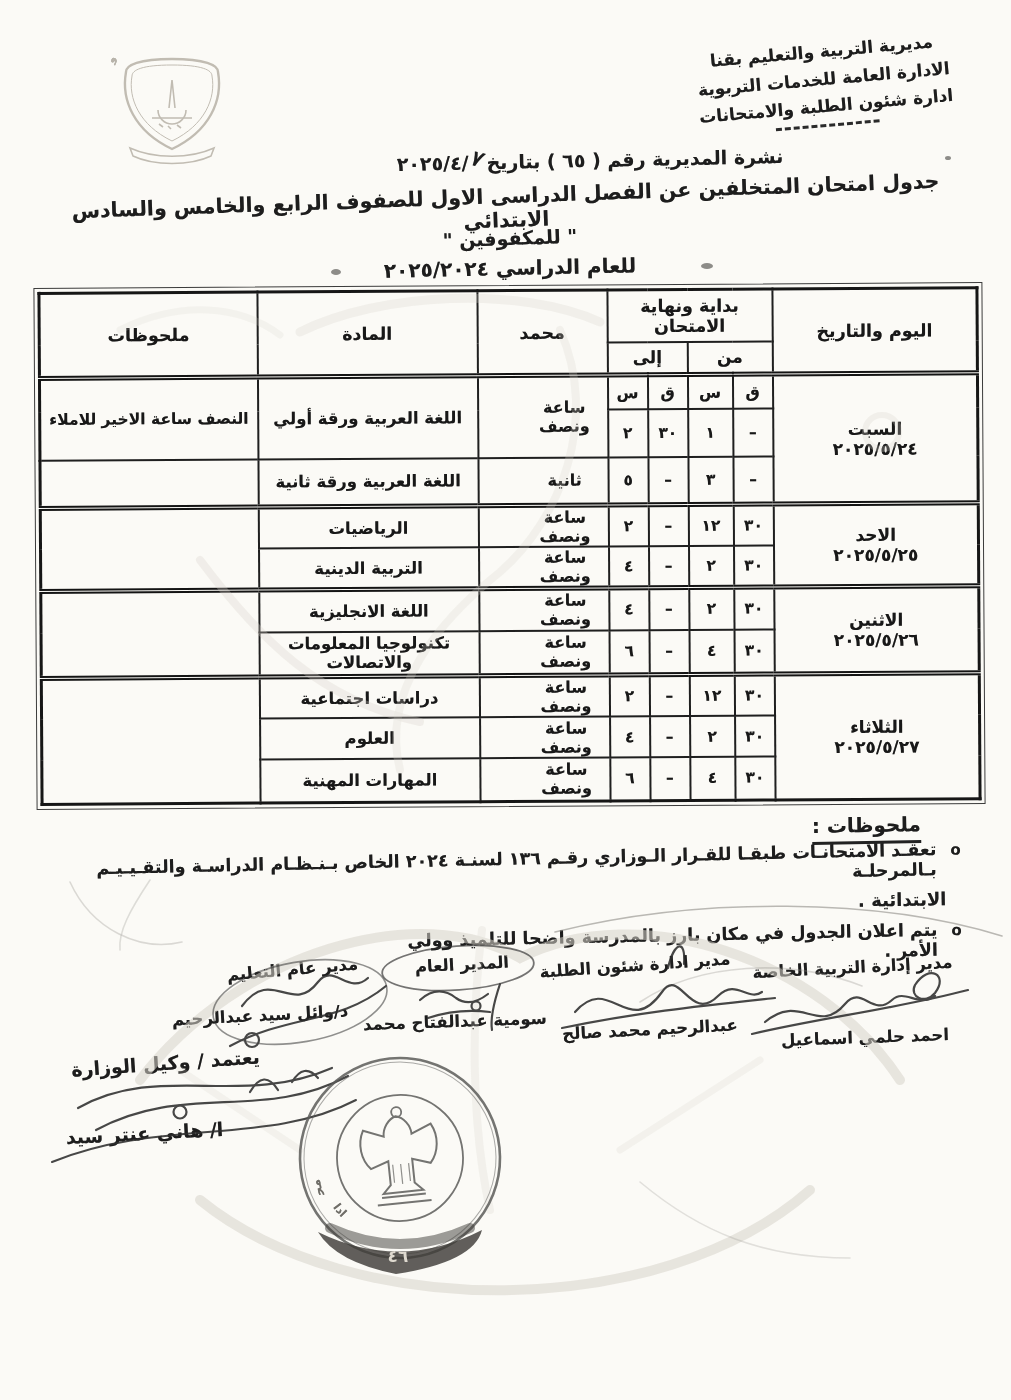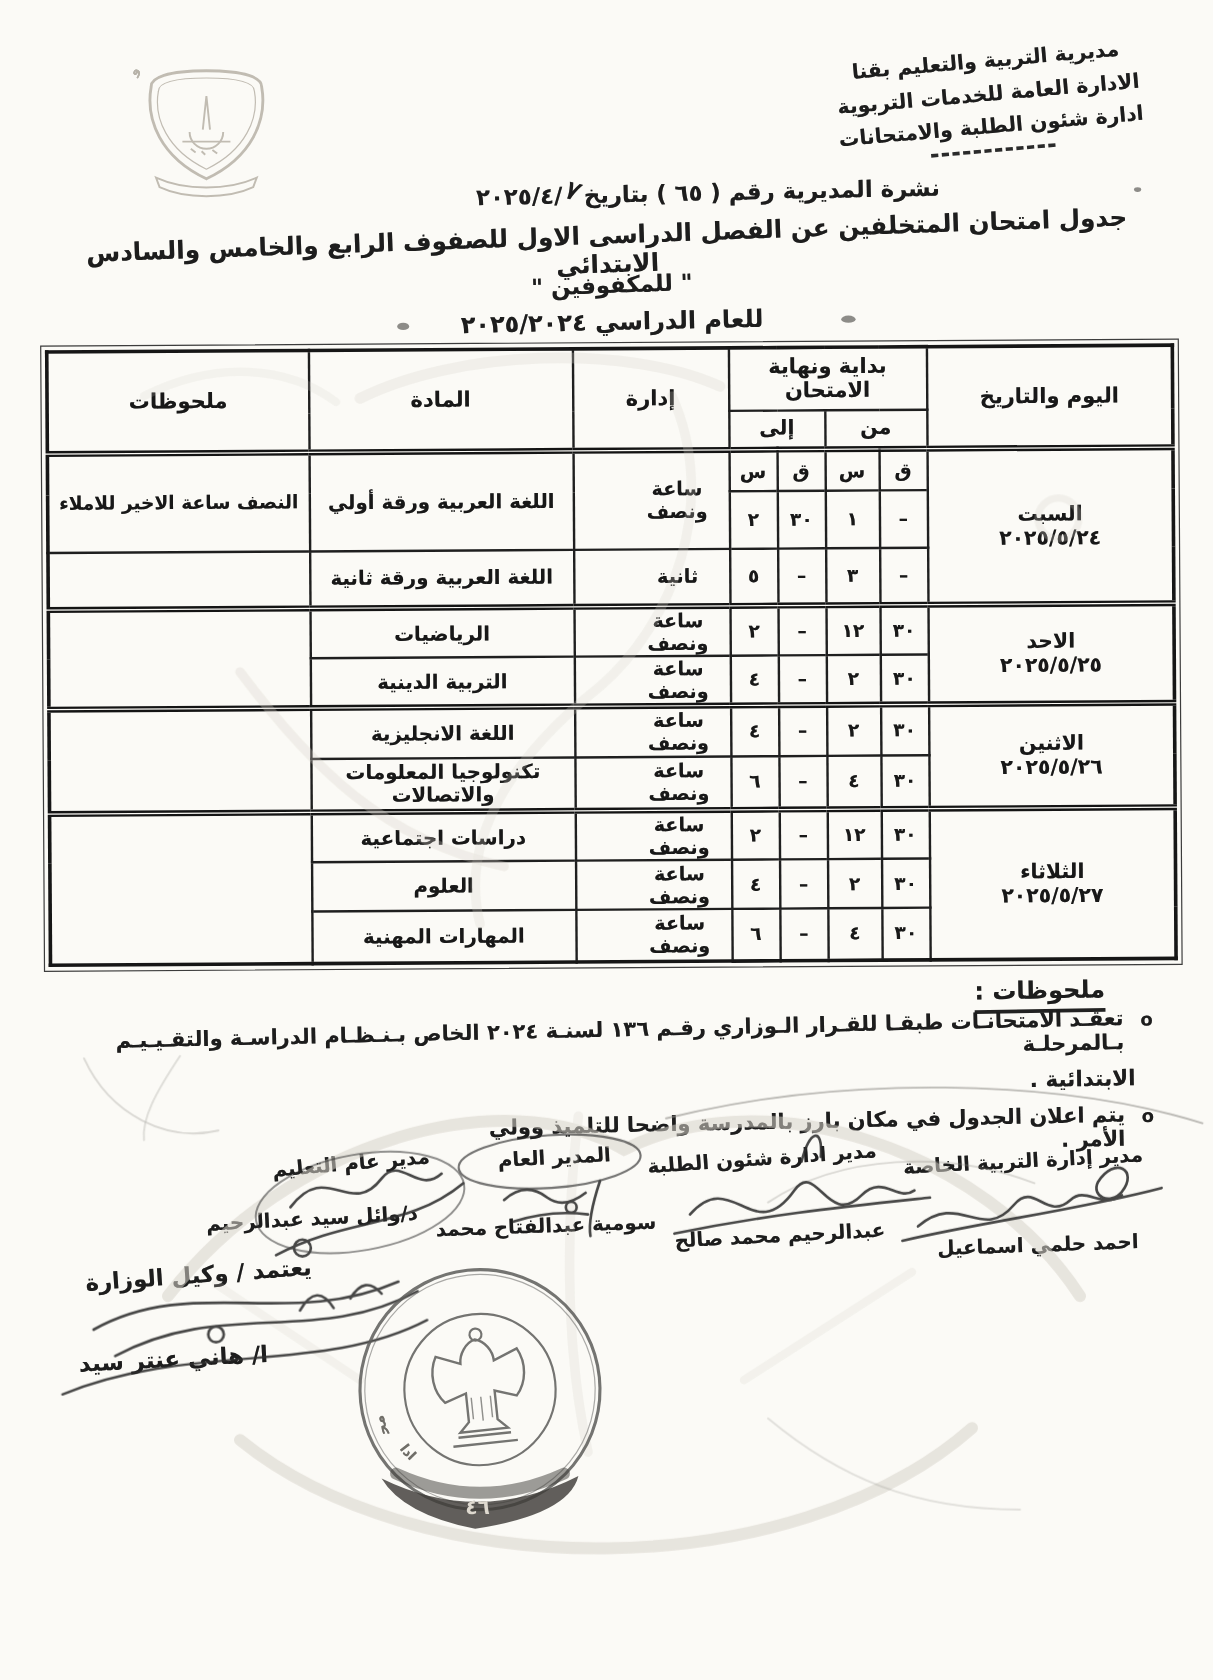--- a/index.html
+++ b/index.html
@@ -115,21 +115,21 @@
         <col style="width:40px">
           <col style="width:40px">
           <col style="width:130px">
         <col style="width:220px">
           <col style="width:218px">
       </colgroup>
       <thead>
         <tr class="hrow1">
           <th rowspan="2" class="hb">اليوم والتاريخ</th>
           <th colspan="4">بداية ونهاية الامتحان</th>
-          <th rowspan="2" class="hb">إدارة</th>
+          <th rowspan="2" class="hb">محمد</th>
           <th rowspan="2" class="hb">المادة</th>
           <th rowspan="2" class="hb">ملحوظات</th>
         </tr>
         <tr class="hrow2">
           <th colspan="2" class="hb">من</th>
           <th colspan="2" class="hb">إلى</th>
         </tr>
       </thead>
 
       <tbody class="grp">

